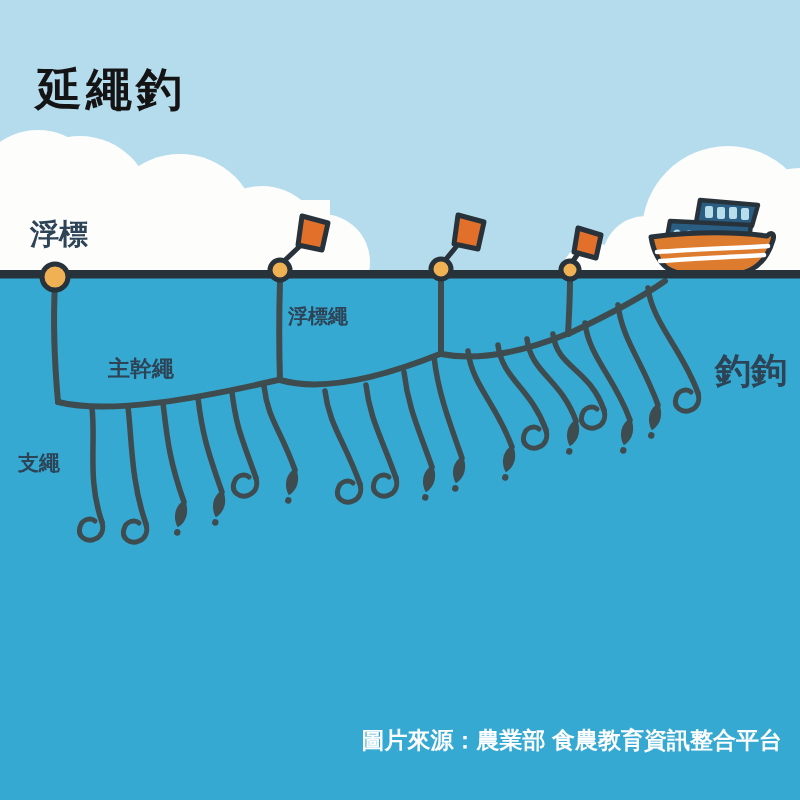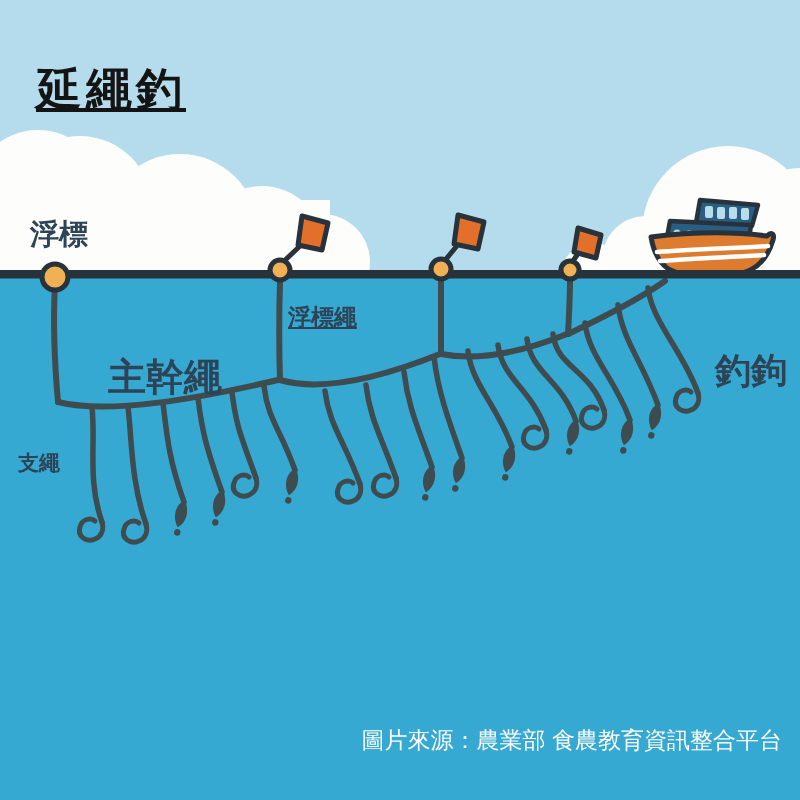--- a/index.html
+++ b/index.html
@@ -25,25 +25,25 @@
   .waterbar{fill:var(--waterline,#27323a);}
   .water{fill:var(--water,#36a9d2);}
   .skyrect{fill:var(--sky,#b5dcec);}
 
   .label{
     position:absolute;color:var(--label-text,#2d4356);
     font-weight:700;white-space:nowrap;line-height:1;text-align:center;
   }
   .title{
     position:absolute;color:var(--title-text,#141414);
-    font-weight:900;font-size:46px;letter-spacing:4px;white-space:nowrap;line-height:1;text-decoration:underline;
+    font-weight:900;font-size:46px;letter-spacing:4px;white-space:nowrap;line-height:1;
   }
   .source{
     position:absolute;color:var(--source-text,#fdfdfd);
-    font-weight:400;font-size:23px;white-space:nowrap;line-height:1;
+    font-weight:700;font-size:23px;white-space:nowrap;line-height:1;
   }
 </style>
 </head>
 <body>
 
 <div class="canvas">
   <svg class="scene" viewBox="0 0 800 800" xmlns="http://www.w3.org/2000/svg">
 
     <rect class="skyrect" x="0" y="0" width="800" height="800"></rect>
 
@@ -166,18 +166,18 @@
         <polygon points="454,244 458,215 484,222 478,249" class="flag"></polygon>
         <circle cx="441" cy="269" r="10" class="buoy"></circle>
         <line x1="571" y1="264" x2="577" y2="255" class="pole"></line>
         <polygon points="574,252 578,228 601,235 596,258" class="flag"></polygon>
         <circle cx="570" cy="270" r="9" class="buoy"></circle>
       </g>
   </svg>
 
   <div class="title" style="left:36px;top:66px;">延繩釣</div>
   <div class="label" style="left:30px;top:220px;font-size:29px;">浮標</div>
-  <div class="label" style="left:288px;top:306px;font-size:23px;text-decoration:underline;">浮標繩</div>
-  <div class="label" style="left:108px;top:358px;font-size:38px;">主幹繩</div>
+  <div class="label" style="left:288px;top:306px;font-size:20px;">浮標繩</div>
+  <div class="label" style="left:108px;top:358px;font-size:22px;">主幹繩</div>
   <div class="label" style="left:18px;top:452px;font-size:21px;">支繩</div>
   <div class="label" style="left:715px;top:353px;font-size:36px;">釣鉤</div>
   <div class="source" style="right:18px;top:729px;">圖片來源：農業部 食農教育資訊整合平台</div>
 </div>
 
 </body></html>

